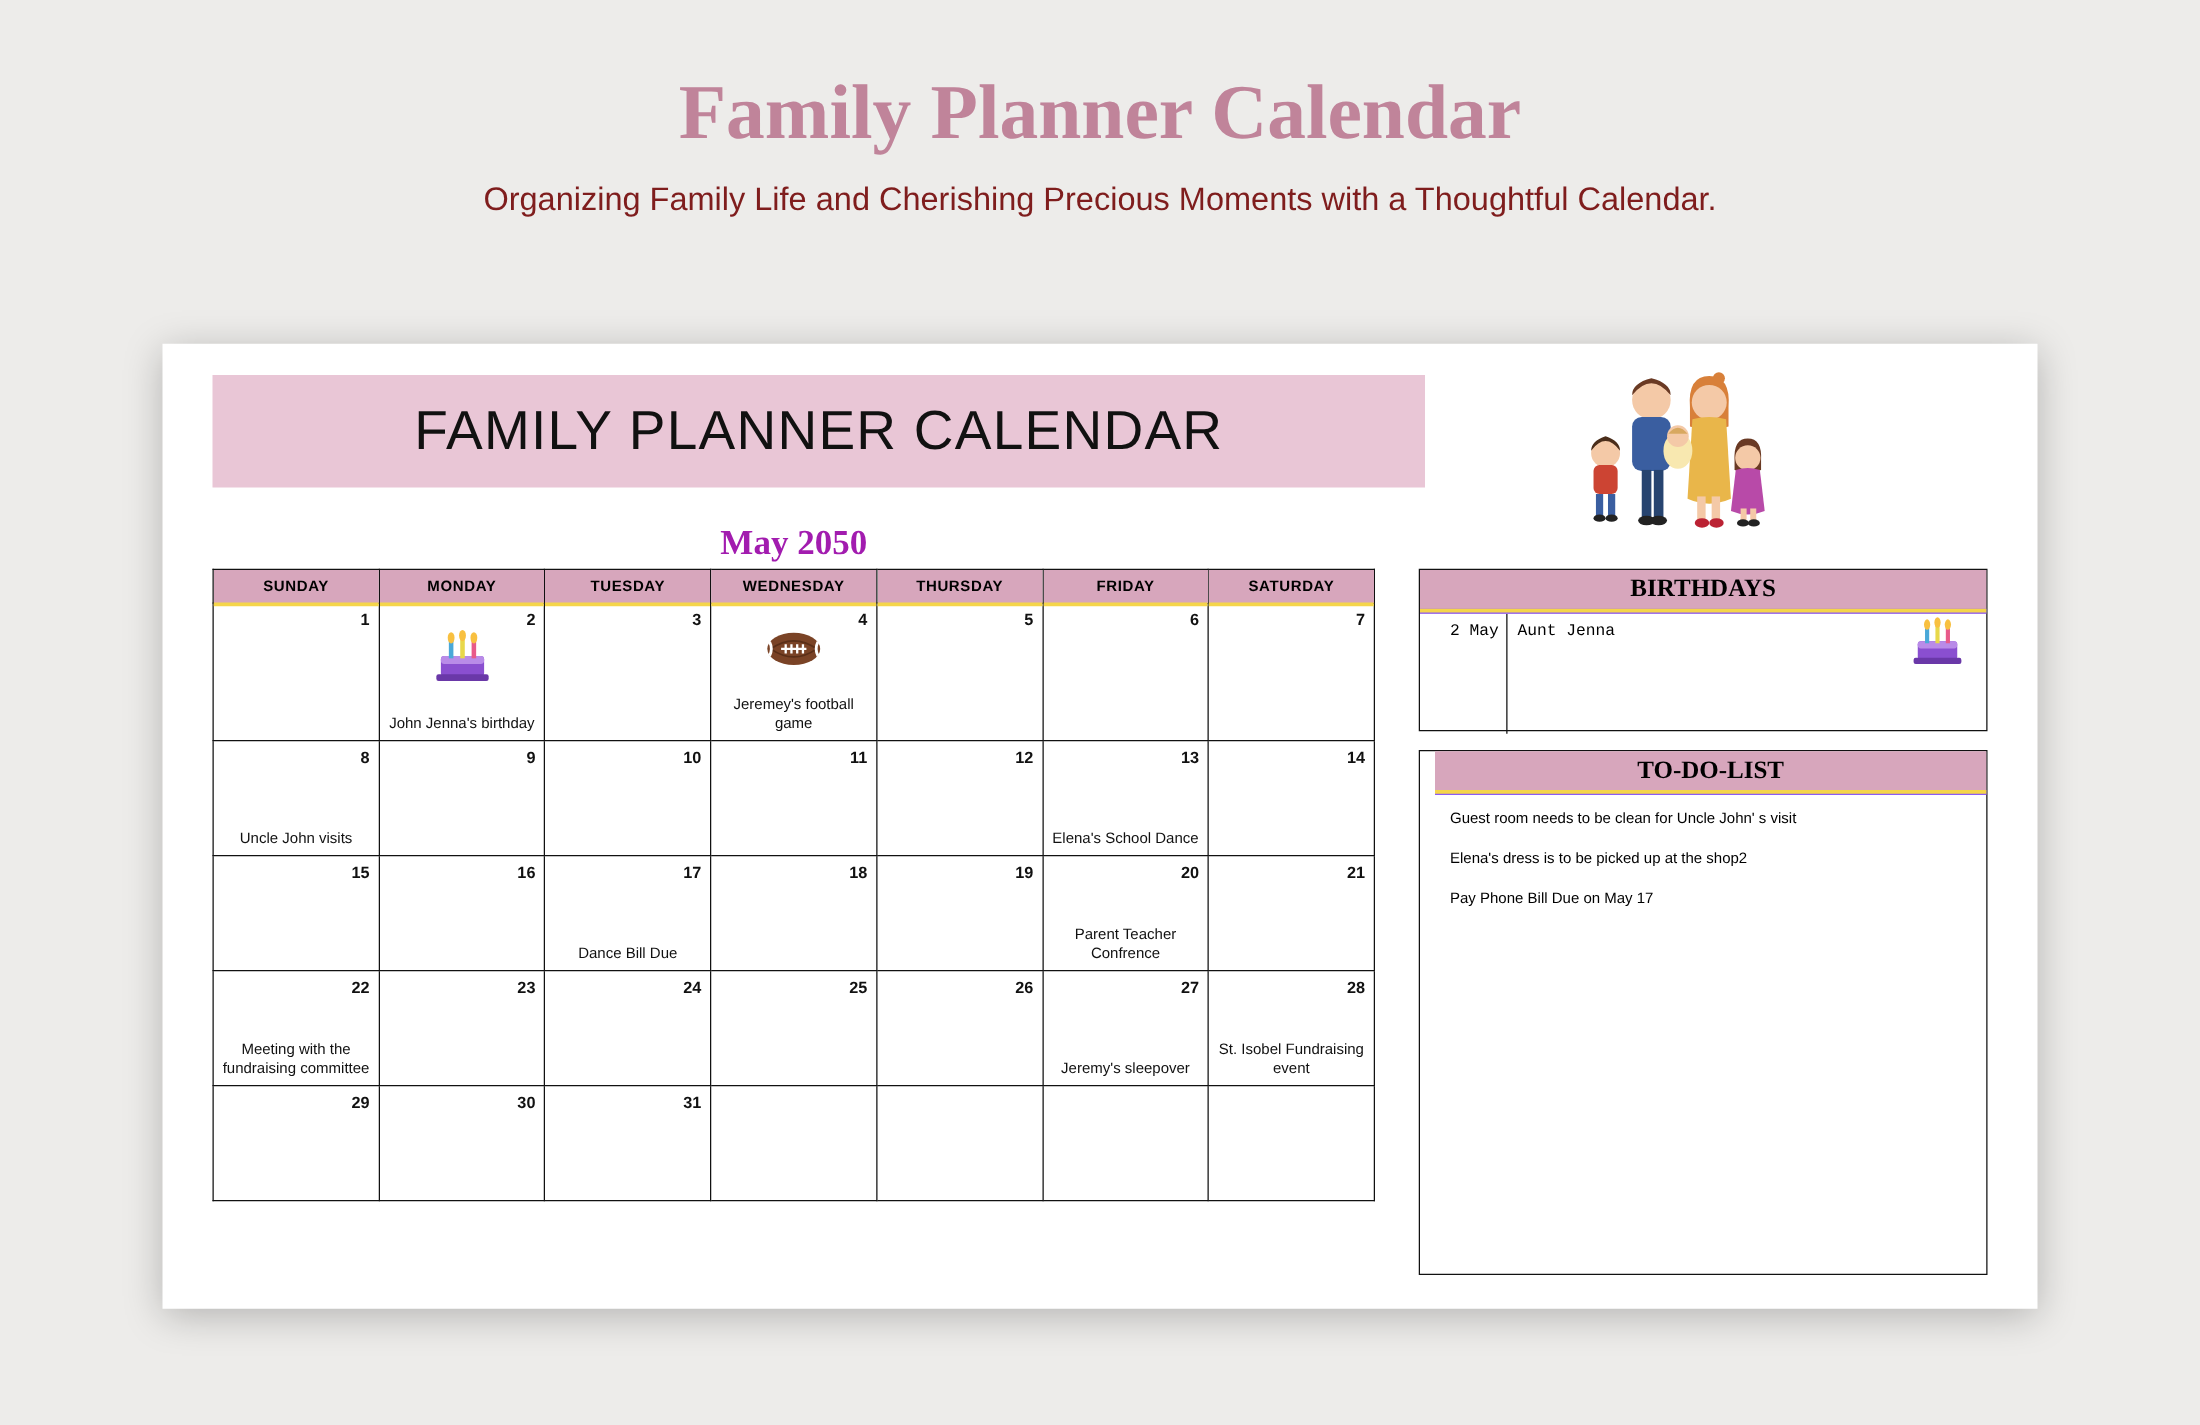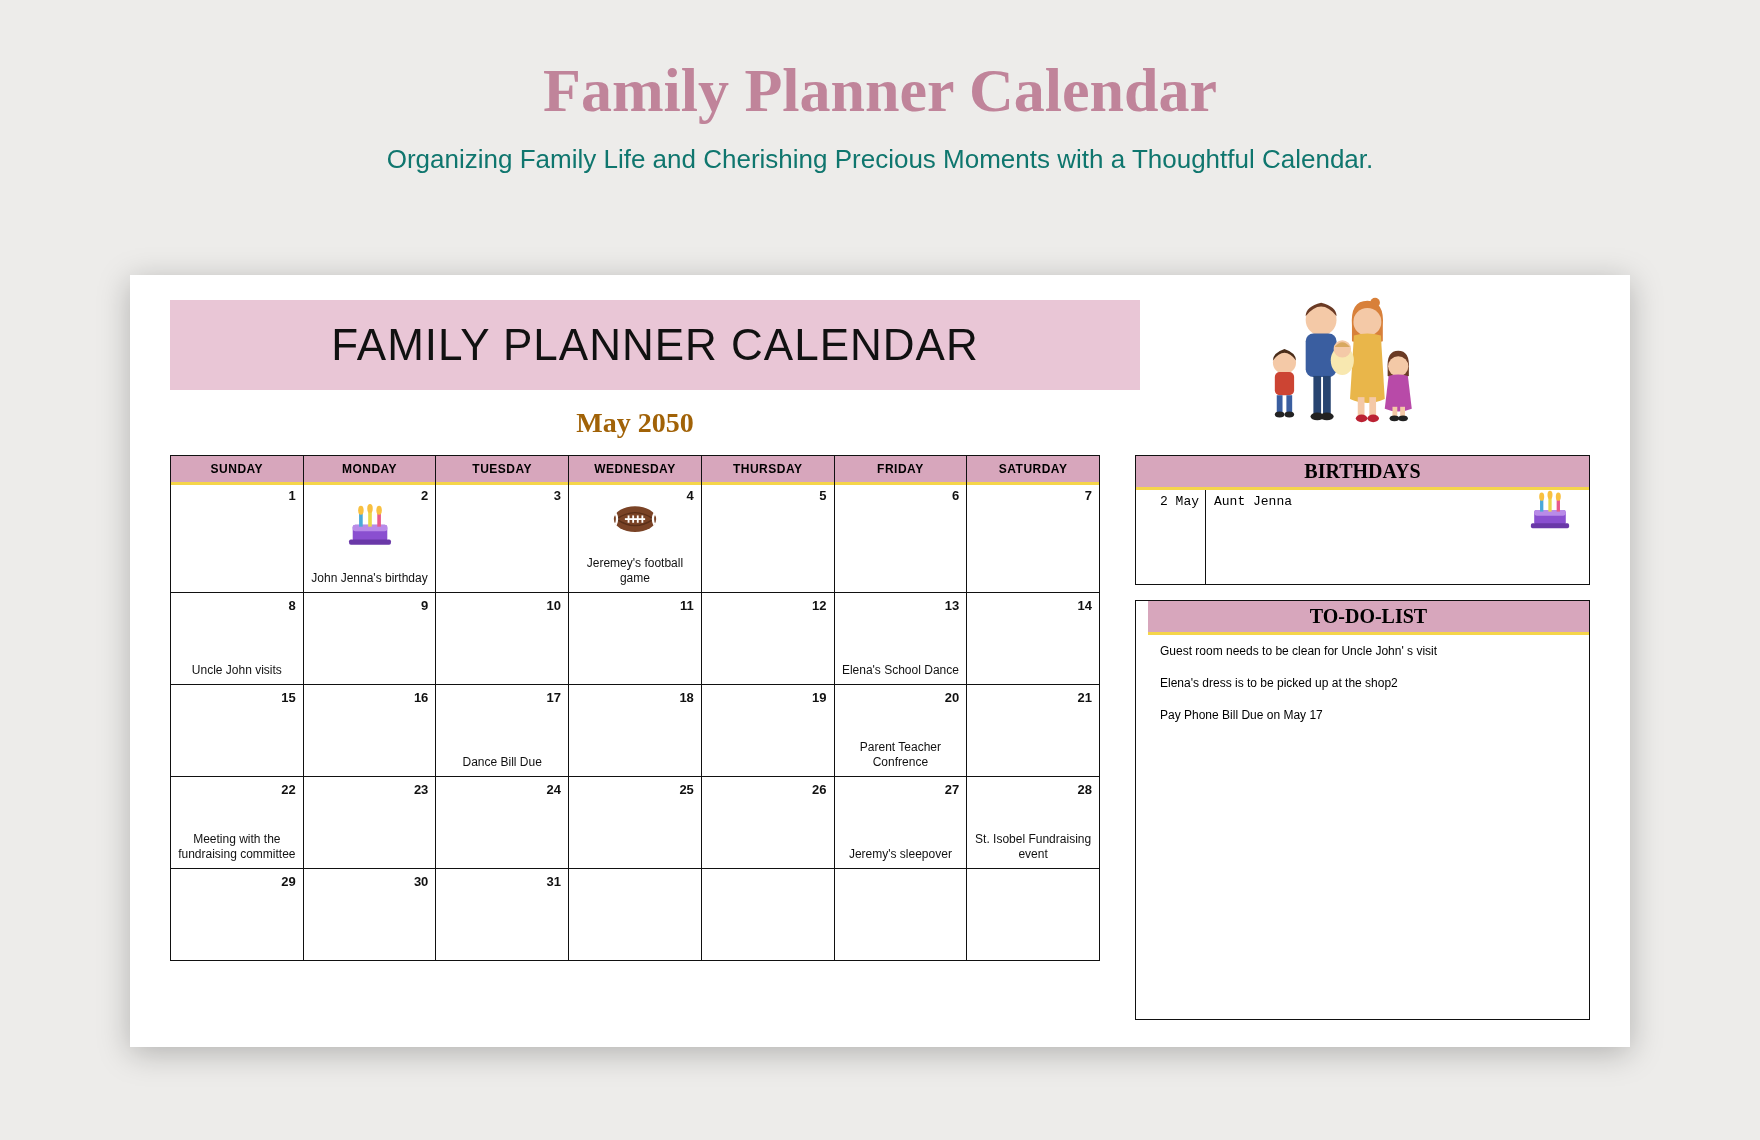--- a/index.html
+++ b/index.html
@@ -14,21 +14,21 @@
     text-align: center;
     font-size: 62px;
     font-weight: bold;
     color: #c0849a;
     padding-top: 55px;
     font-family: Georgia, serif;
   }
   .page-subtitle {
     text-align: center;
     font-size: 26px;
-    color: #0f766e;
+    color: #7f1d1d;
     margin-top: 18px;
     font-family: 'Segoe UI', Arial, sans-serif;
     font-weight: 500;
   }
   .card {
     position: absolute;
     left: 130px;
     top: 275px;
     width: 1500px;
     height: 772px;
@@ -57,28 +57,28 @@
   .family-ill {
     position: absolute;
     right: 200px;
     top: 18px;
     width: 185px;
     height: 135px;
   }
 
   .month-label {
     position: absolute;
-    top: 132px;
+    top: 144px;
     left: 40px;
     width: 930px;
     text-align: center;
     font-family: Georgia, serif;
     font-weight: bold;
     font-size: 28px;
-    color: #a16207;
+    color: #a21caf;
   }
 
   
   .calendar {
     position: absolute;
     left: 40px;
     top: 180px;
     width: 930px;
     border-collapse: collapse;
     font-family: Arial, Helvetica, sans-serif;
@@ -137,21 +137,21 @@
   .side {
     position: absolute;
     right: 40px;
     width: 455px;
     border: 1px solid #111;
   }
   .side-birthdays { top: 180px; height: 130px; }
   .side-todo { top: 325px; height: 420px; padding-left: 12px; }
   .side-header {
     background: #d7a6bc;
-    border-bottom: 1px solid #8b5cf6;
+    border-bottom: 4px solid #8b5cf6;
     text-align: center;
     font-family: Georgia, serif;
     font-weight: bold;
     font-size: 20px;
     padding: 4px 0;
     position: relative;
   }
   .side-header::after {
     content: "";
     position: absolute;

